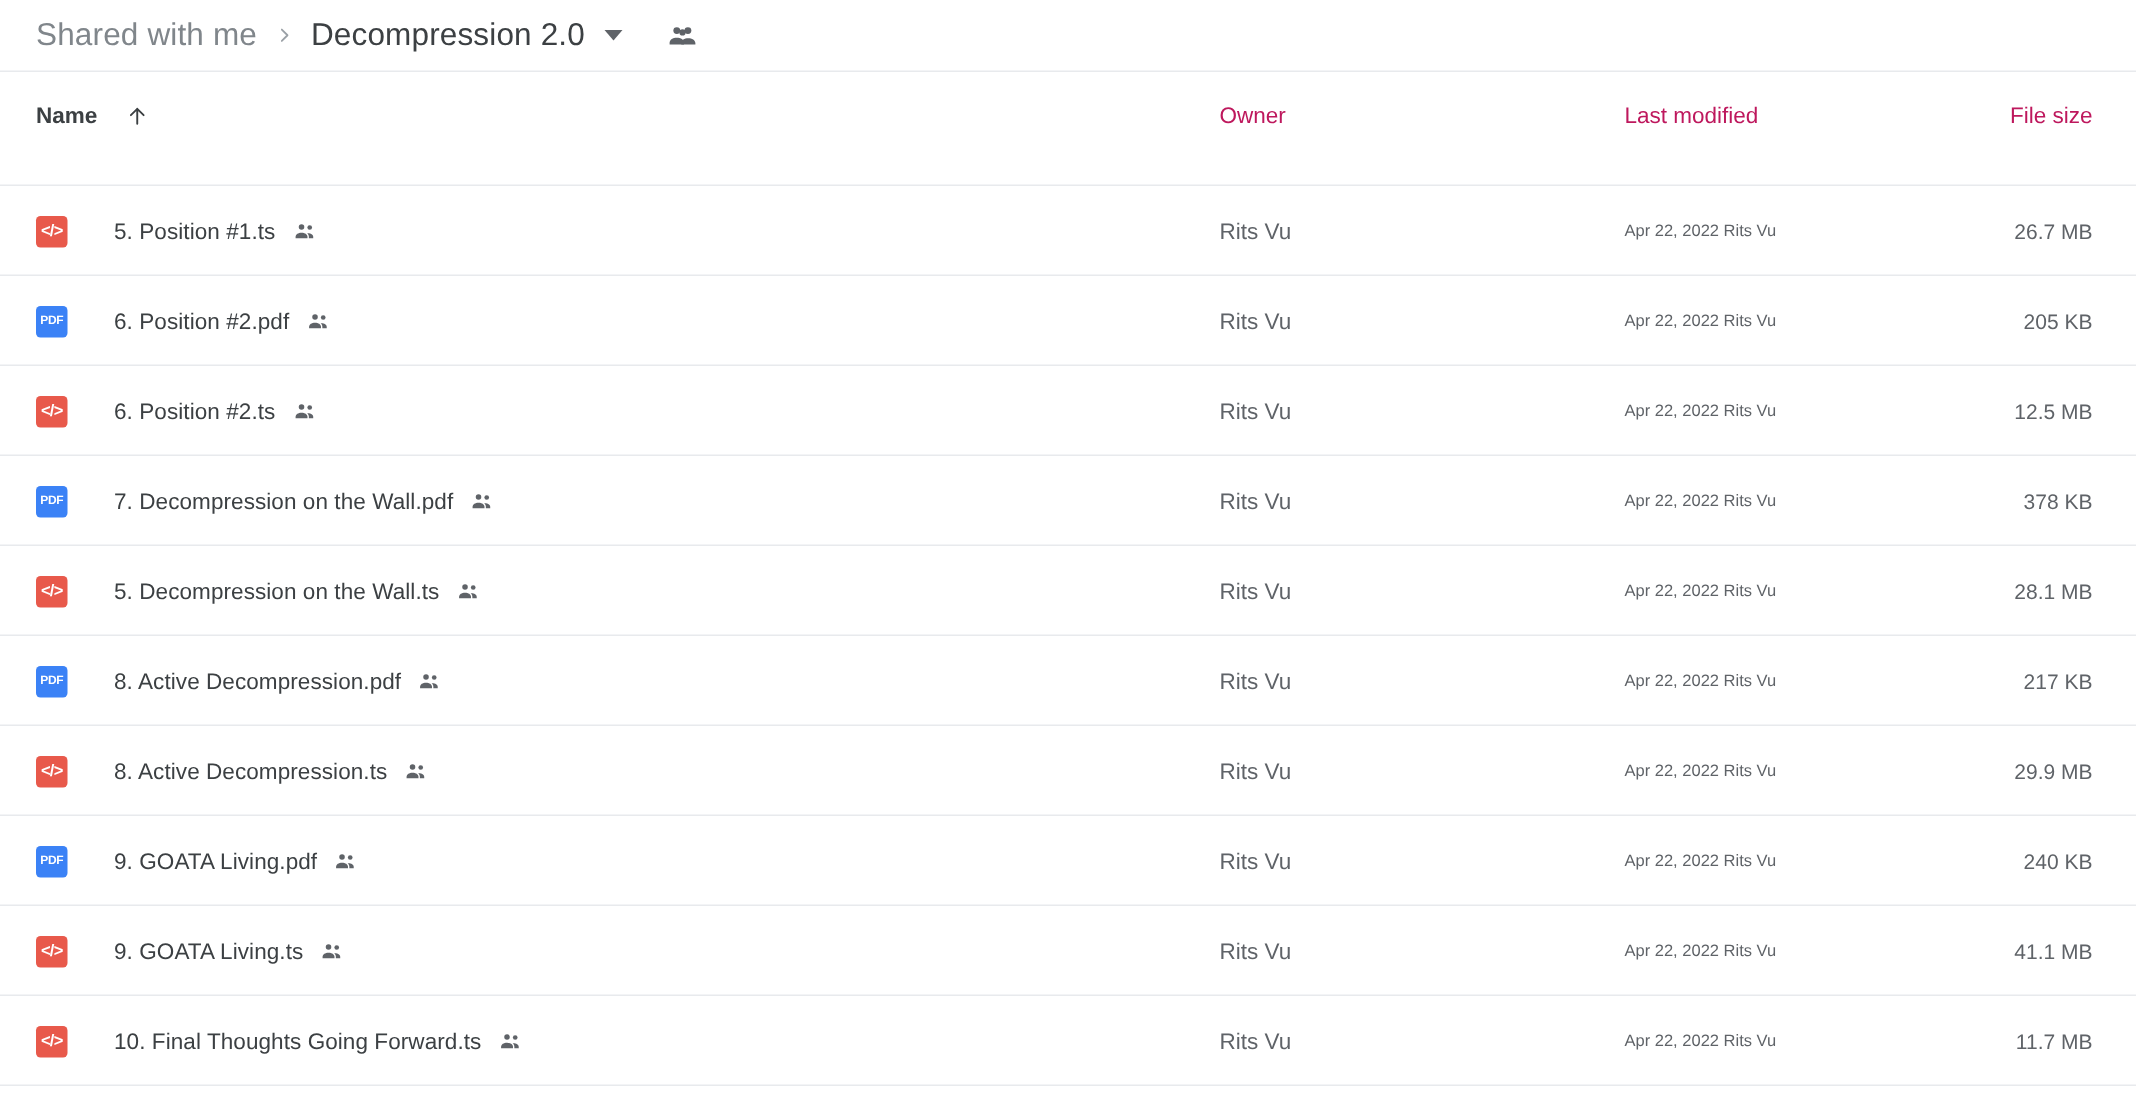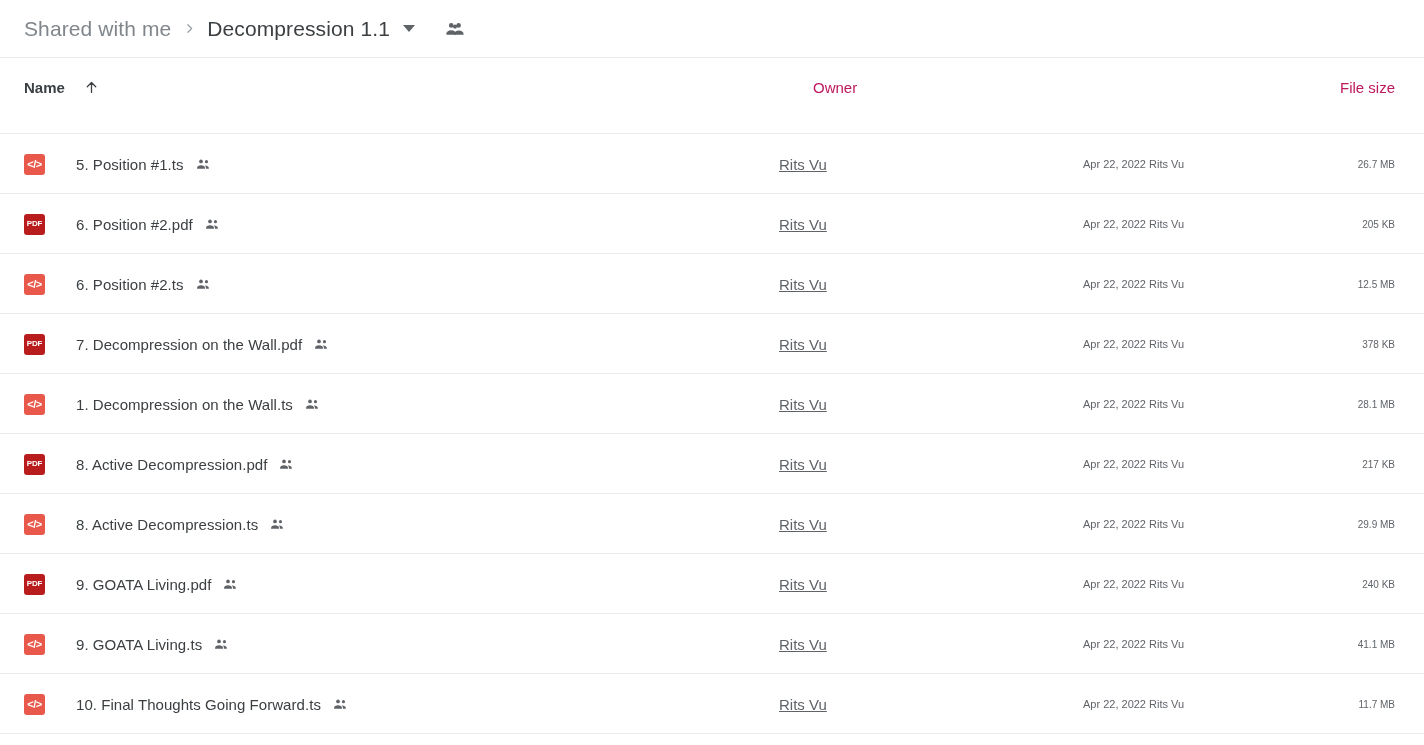--- a/index.html
+++ b/index.html
@@ -7,21 +7,21 @@
   html, body {
     width: 1424px;
     height: 745px;
     background: #ffffff;
     font-family: "Liberation Sans", sans-serif;
     overflow: hidden;
   }
 
   
   .breadcrumb-bar {
-    height: 58px;
+    height: 48px;
     display: flex;
     align-items: center;
     padding-left: 24px;
     border-bottom: 1px solid #e8eaed;
   }
 
   .crumb-shared {
     font-size: 21px;
     color: #80868b;
     letter-spacing: 0.1px;
@@ -122,21 +122,21 @@
     width: 21px;
     height: 21px;
     border-radius: 3px;
     display: flex;
     align-items: center;
     justify-content: center;
     flex: none;
   }
 
   .ftype-icon.pdf {
-    background: #b91c1c;
+    background: #3b82f6;
   }
 
   .ftype-icon.ts {
     background: #e8594b;
   }
 
   .ftype-icon .lbl {
     color: #ffffff;
     font-size: 8px;
     font-weight: bold;
@@ -162,29 +162,28 @@
   }
 
   .shared-icon {
     margin-left: 11px;
     display: flex;
     align-items: center;
   }
 
   .row .owner {
     position: absolute;
-    left: 779px;
+    left: 813px;
     top: 0;
     height: 60px;
     display: flex;
     align-items: center;
     font-size: 15px;
     color: #5f6368;
     white-space: nowrap;
-    text-decoration: underline;
   }
 
   .row .modified {
     position: absolute;
     left: 1083px;
     top: 0;
     height: 60px;
     display: flex;
     align-items: center;
     font-size: 11px;
@@ -193,38 +192,38 @@
   }
 
   .row .filesize {
     position: absolute;
     right: 29px;
     top: 0;
     height: 60px;
     display: flex;
     align-items: center;
     justify-content: flex-end;
-    font-size: 10px;
+    font-size: 14px;
     color: #5f6368;
     white-space: nowrap;
   }
 </style>
 </head>
 <body>
 
 <div class="breadcrumb-bar">
   <span class="crumb-shared">Shared with me</span>
 
   <span class="crumb-sep">
     <svg width="13" height="13" viewBox="0 0 24 24" aria-hidden="true">
       <path d="M9 5l7 7-7 7" fill="none" stroke="#9aa0a6" stroke-width="2.2" stroke-linecap="round" stroke-linejoin="round"></path>
     </svg>
   </span>
 
-  <span class="crumb-current">Decompression 1.1</span>
+  <span class="crumb-current">Decompression 2.0</span>
 
   <span class="crumb-caret"></span>
 
   <span class="crumb-group-icon">
     <svg width="24" height="24" viewBox="0 0 24 24" aria-hidden="true">
       <circle cx="8.2" cy="8.4" r="2.3" fill="#5f6368"></circle>
       <circle cx="15.6" cy="8.4" r="2.3" fill="#5f6368"></circle>
       <circle cx="12" cy="9.6" r="2.1" fill="#5f6368"></circle>
       <path d="M3.4 16.6c0-2.1 2.2-3.4 4.8-3.4s4.8 1.3 4.8 3.4v1.1H3.4z" fill="#5f6368"></path>
       <path d="M11.2 16.9c0-2.1 2.1-3.4 4.6-3.4s4.8 1.3 4.8 3.4v0.8h-9.4z" fill="#5f6368"></path>
@@ -235,20 +234,21 @@
 <div class="col-headers">
   <div class="cell name">
     <span>Name</span>
     <span class="sort-arrow">
       <svg width="17" height="17" viewBox="0 0 24 24" aria-hidden="true">
         <path d="M12 19V5M12 5l-6 6M12 5l6 6" fill="none" stroke="#3c4043" stroke-width="1.8" stroke-linecap="round" stroke-linejoin="round"></path>
       </svg>
     </span>
   </div>
   <div class="cell owner">Owner</div>
+  <div class="cell modified">Last modified</div>
   <div class="cell size">File size</div>
 </div>
 
 <div class="file-list">
   <div class="list-inner" id="rows-container">
       <div class="row">
         <div class="namecell"></div>
         <div class="owner">Rits Vu</div>
         <div class="modified">Apr 22, 2022 Rits Vu</div>
         <div class="filesize">209 KB</div>
@@ -327,21 +327,21 @@
         </div>
         <div class="owner">Rits Vu</div>
         <div class="modified">Apr 22, 2022 Rits Vu</div>
         <div class="filesize">378 KB</div>
       </div>
       <div class="row">
         <div class="namecell">
           <span class="ftype-icon ts">
             <span class="code">&lt;/&gt;</span>
           </span>
-          <span class="fname">1. Decompression on the Wall.ts</span>
+          <span class="fname">5. Decompression on the Wall.ts</span>
           <span class="shared-icon">
             <svg width="17" height="17" viewBox="0 0 24 24" aria-hidden="true">
               <circle cx="8.5" cy="7.6" r="2.6" fill="#5f6368"></circle>
               <circle cx="16.2" cy="8" r="2.2" fill="#5f6368"></circle>
               <path d="M2.9 16.8c0-2.4 2.5-3.9 5.6-3.9s5.6 1.5 5.6 3.9v1.2H2.9z" fill="#5f6368"></path>
               <path d="M14.6 13.3c2.6 0 4.9 1.3 4.9 3.4v1.3h-4.1v-1.2c0-1.4-.6-2.6-1.6-3.4z" fill="#5f6368"></path>
             </svg>
           </span>
         </div>
         <div class="owner">Rits Vu</div>

